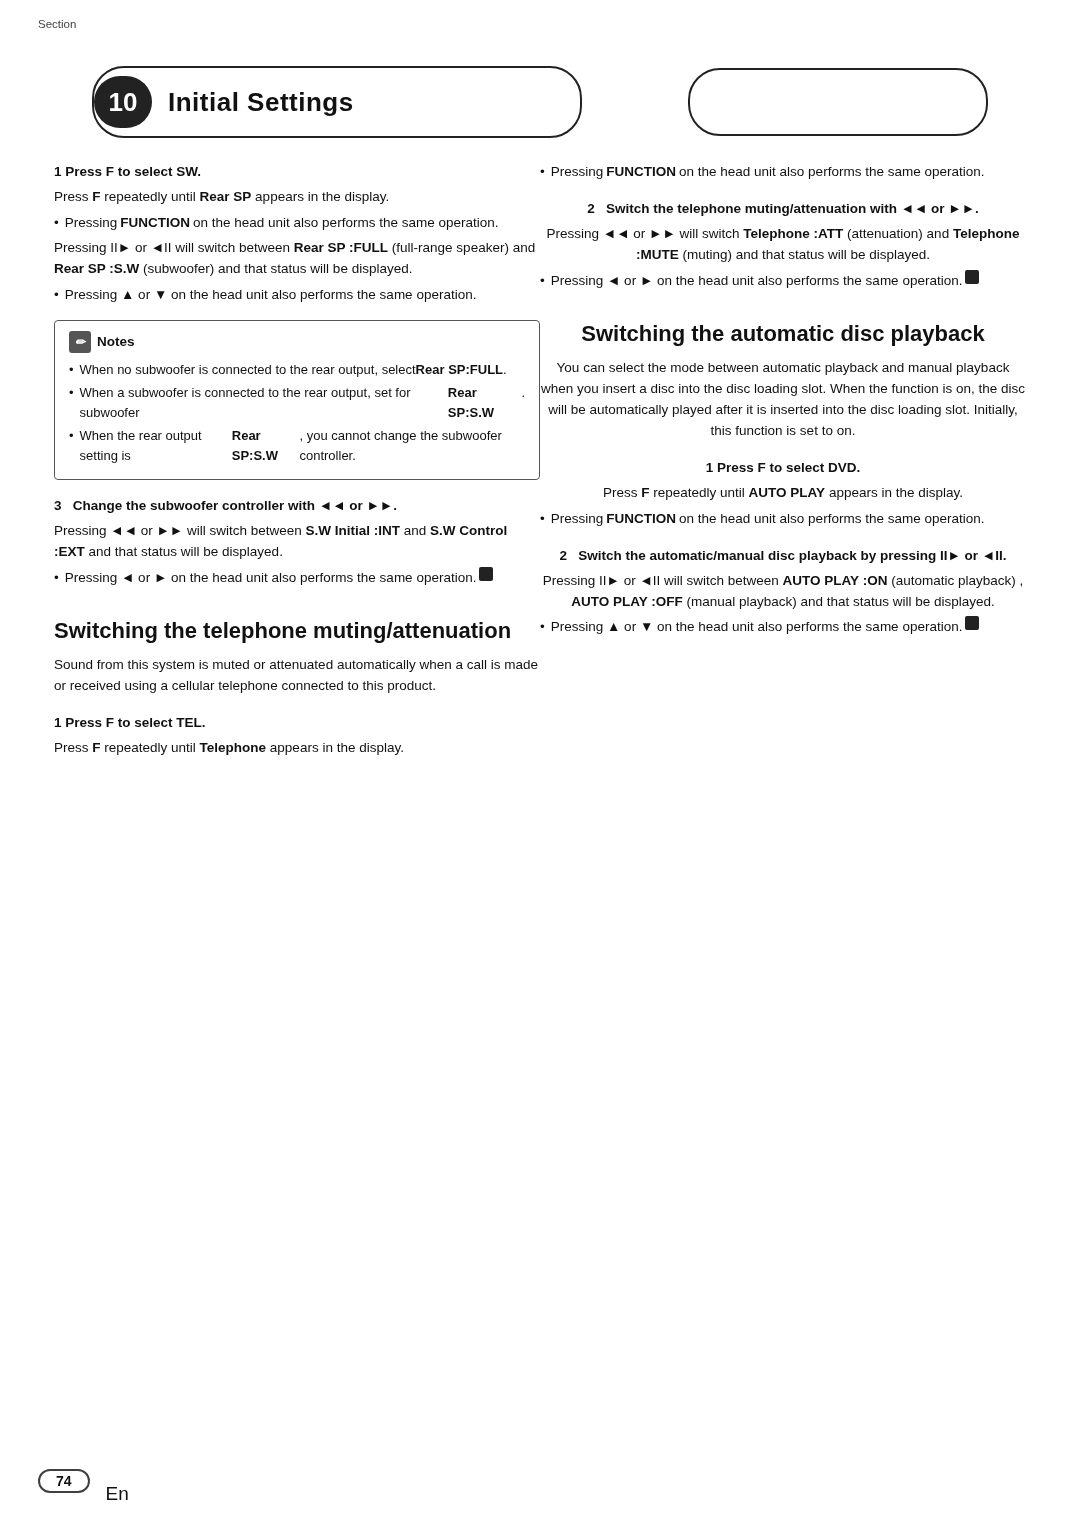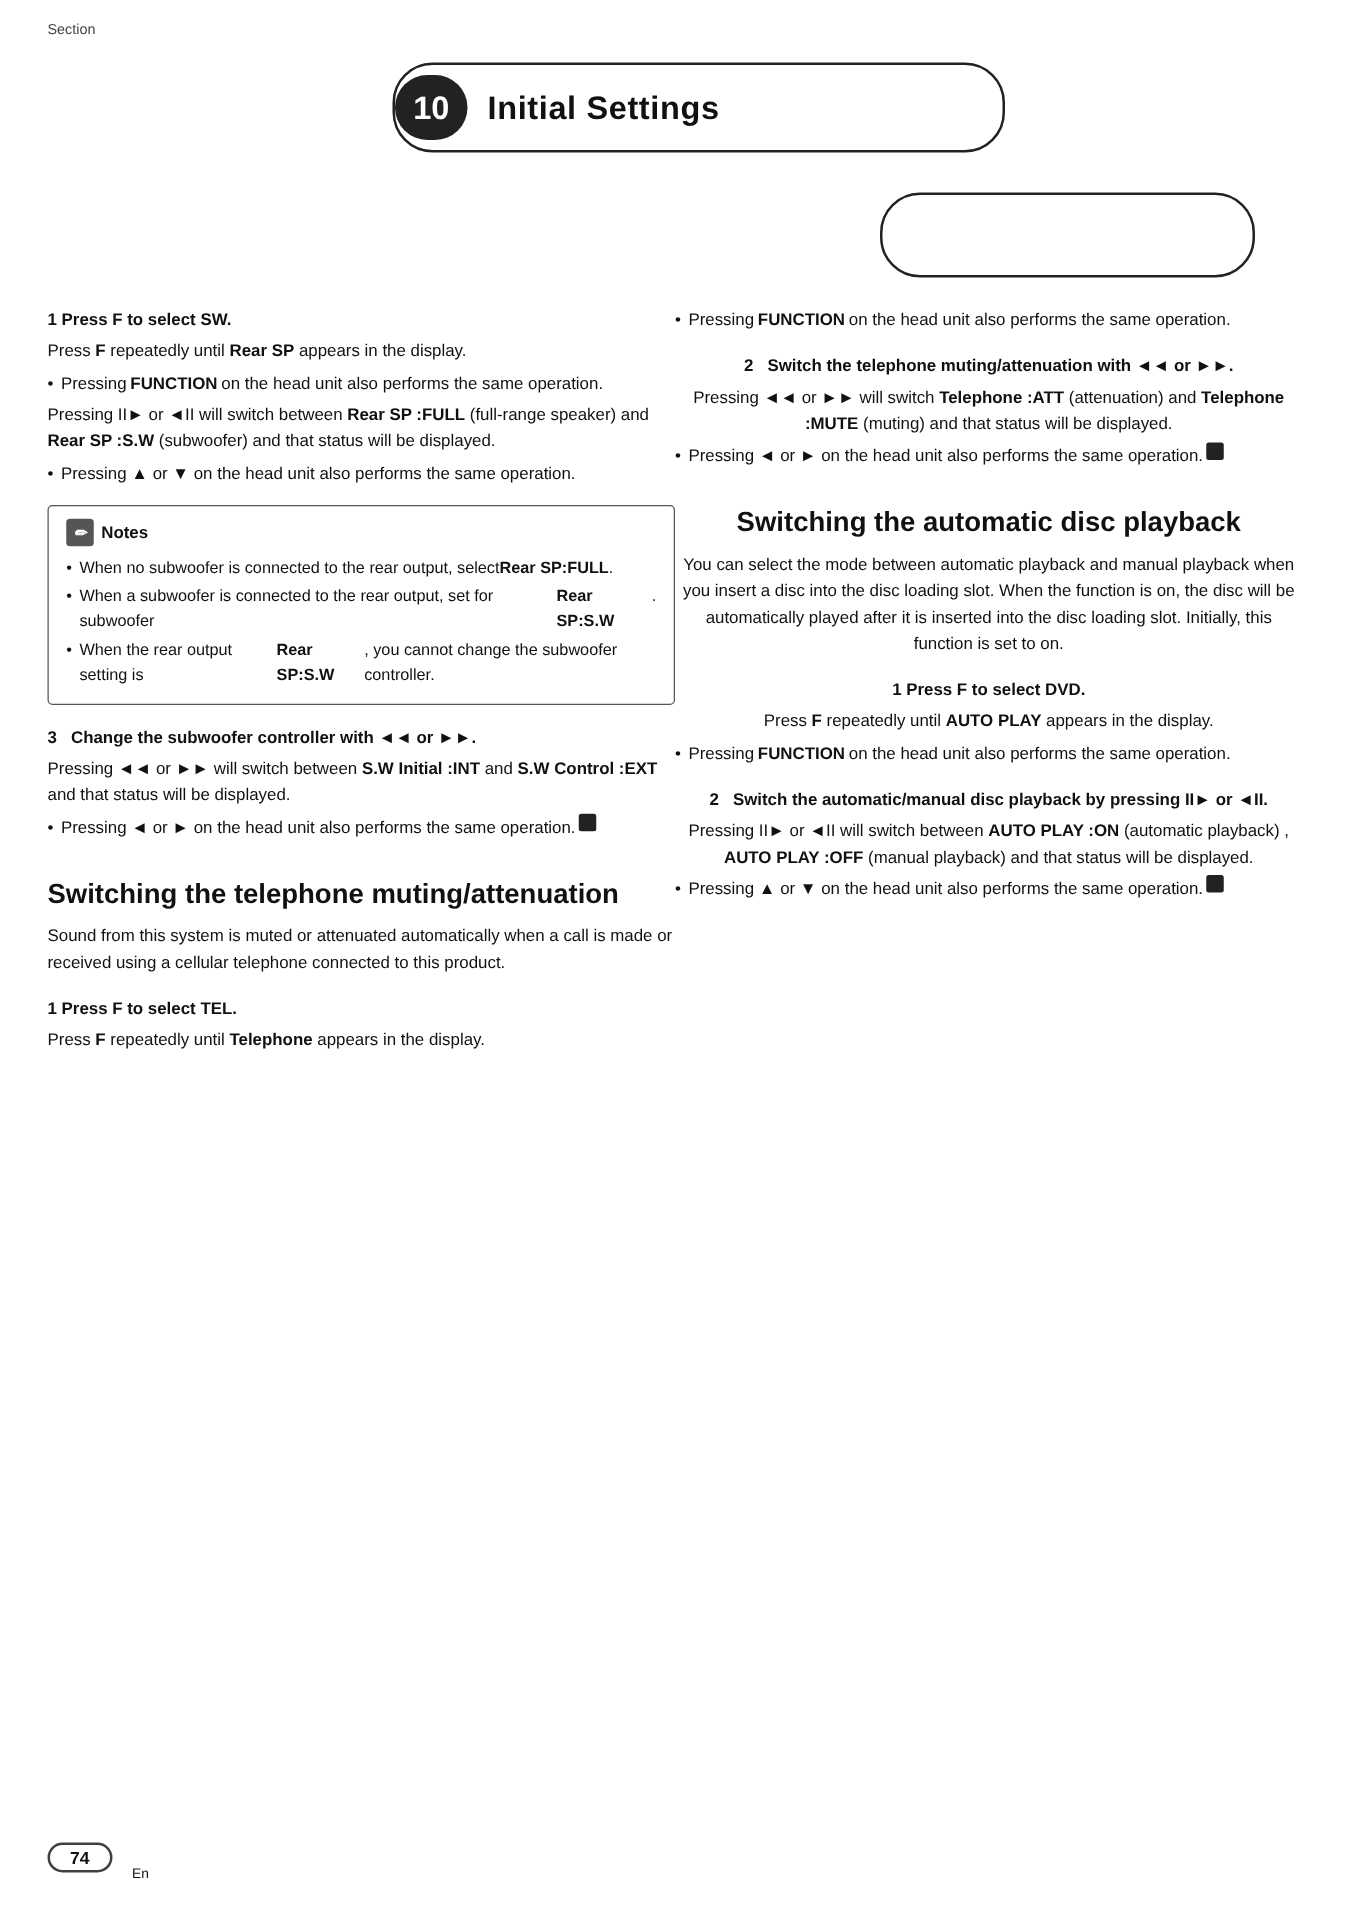--- a/index.html
+++ b/index.html
@@ -9,32 +9,31 @@
       font-size: 13.5px;
       color: #111;
       width: 1080px;
       min-height: 1533px;
       position: relative;
     }
 
     .page {
       width: 1080px;
       min-height: 1533px;
-      padding: 0;
+      padding: 16px;
       background: #fff;
       position: relative;
     }
 
     
     .header-bar {
       display: flex;
       align-items: center;
       padding: 18px 38px 0 38px;
       gap: 0;
-      flex-direction: column;
     }
 
     .section-label {
       font-size: 11.5px;
       color: #444;
       position: absolute;
       top: 18px;
       left: 38px;
     }
 
@@ -215,21 +214,21 @@
     .page-number {
       border: 2px solid #404040;
       border-radius: 20px;
       padding: 2px 16px;
       font-size: 14px;
       font-weight: bold;
       margin-right: 16px;
     }
 
     .lang-label {
-      font-size: 11px;
+      font-size: 19px;
       margin-top: 27px;
     }
   </style>
 </head>
 <body>
 
 <div class="page">
 
   <span class="section-label">Section</span>
 

